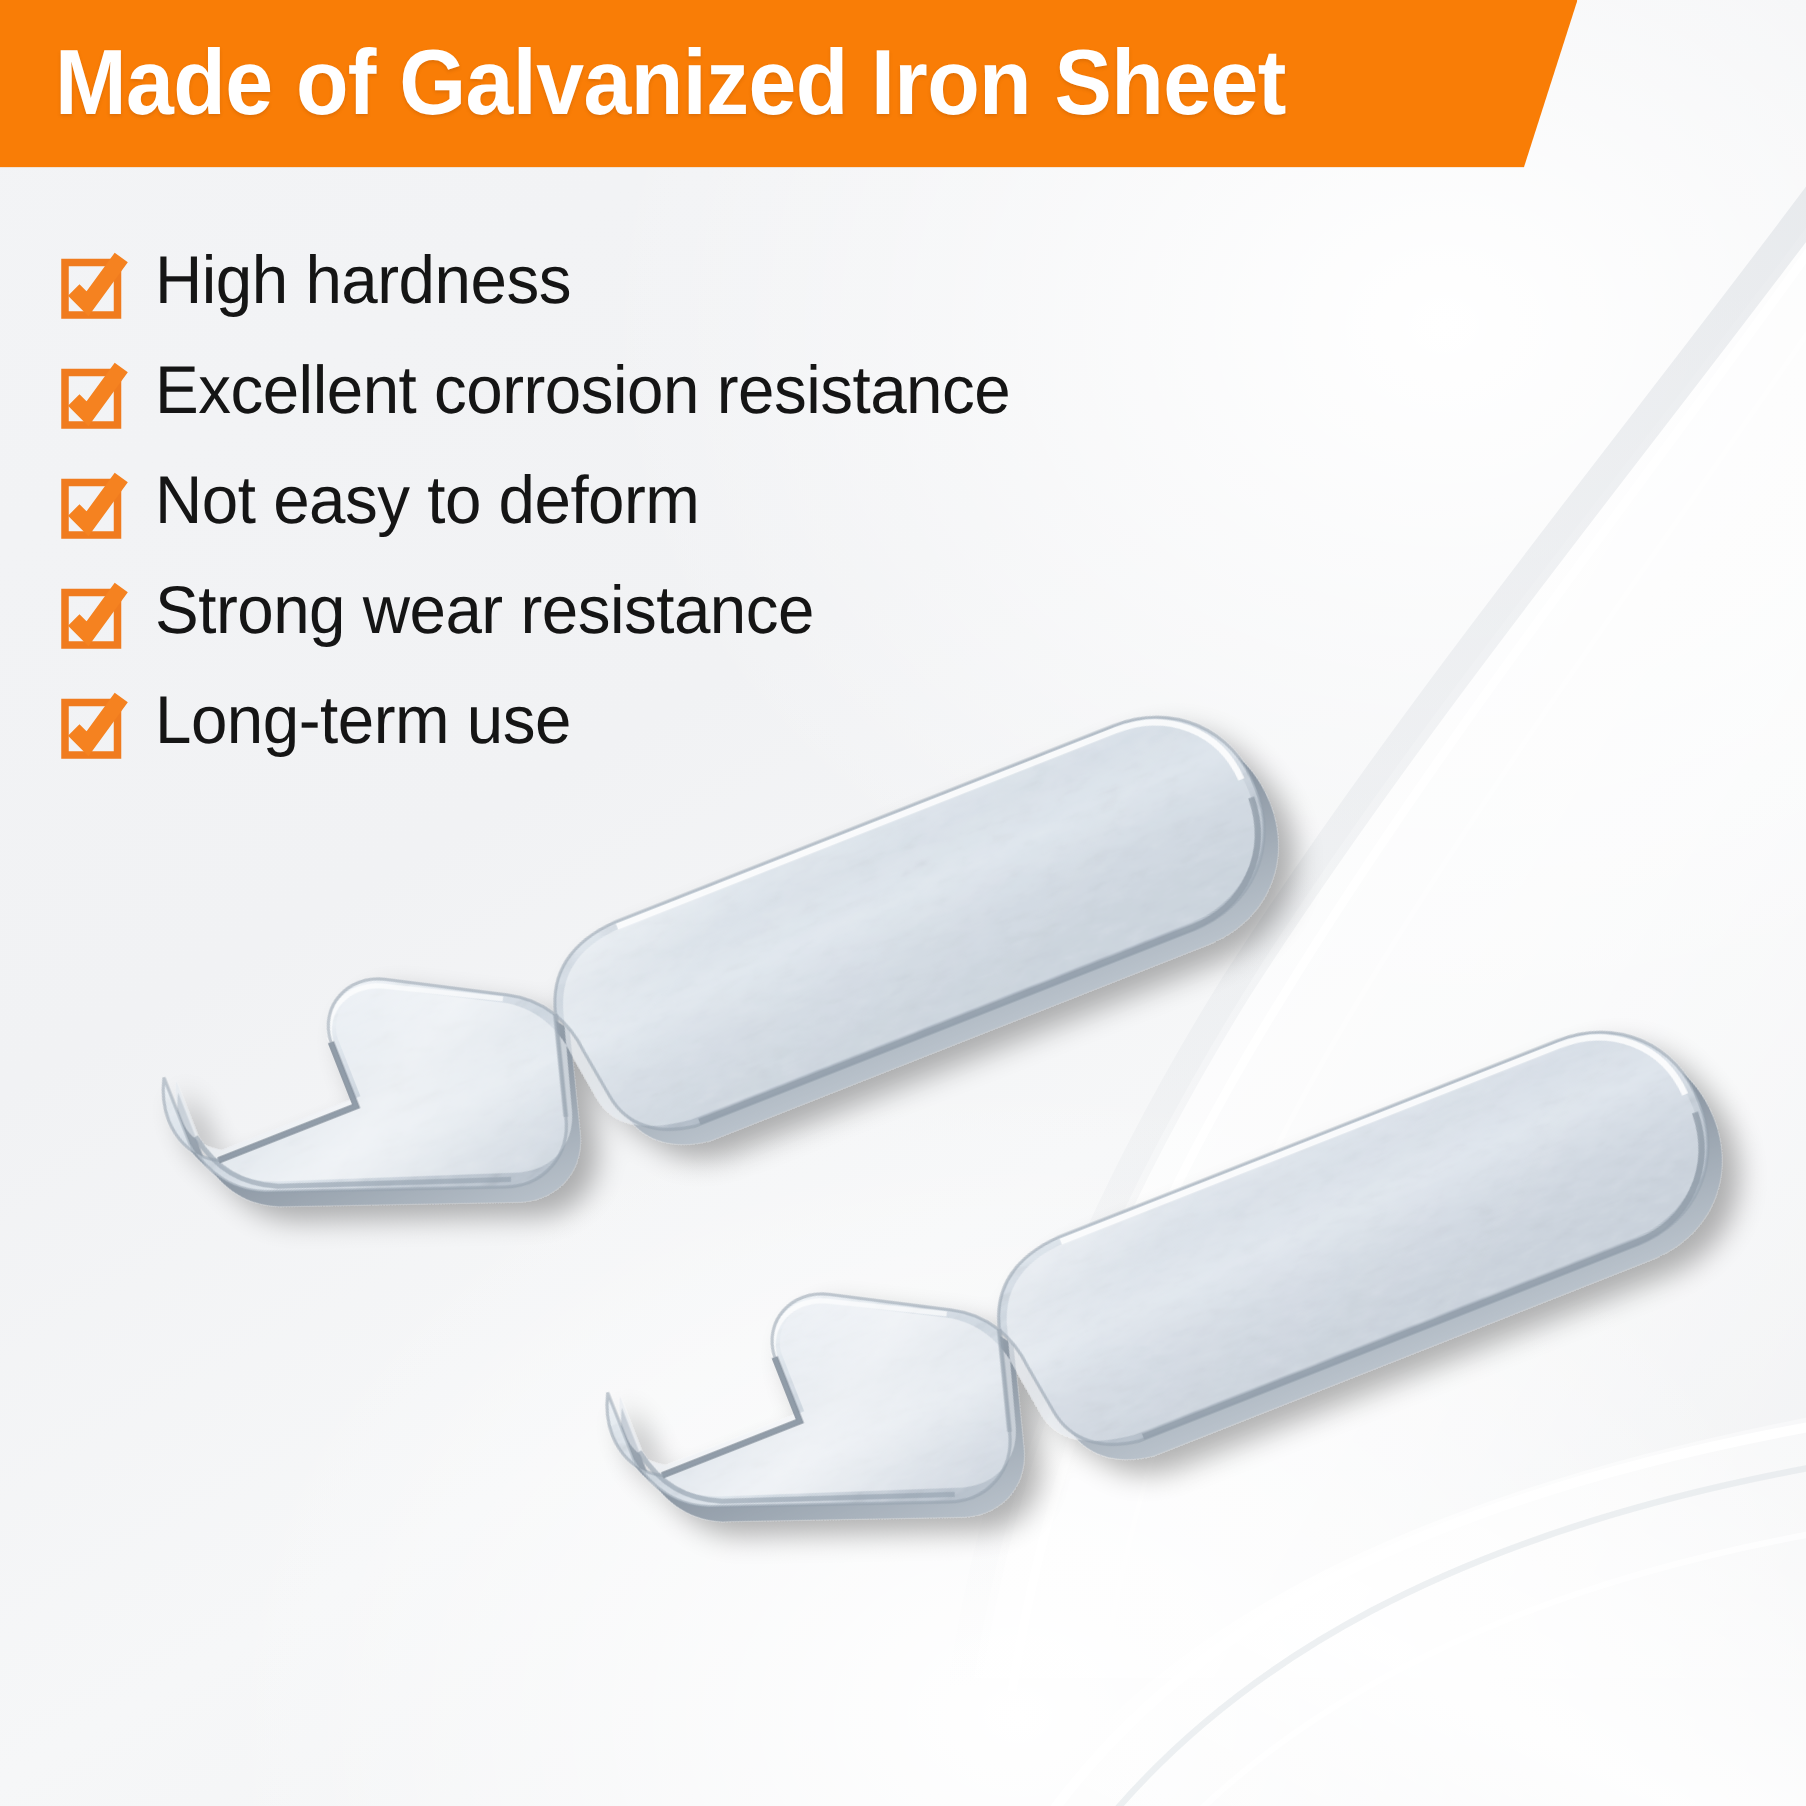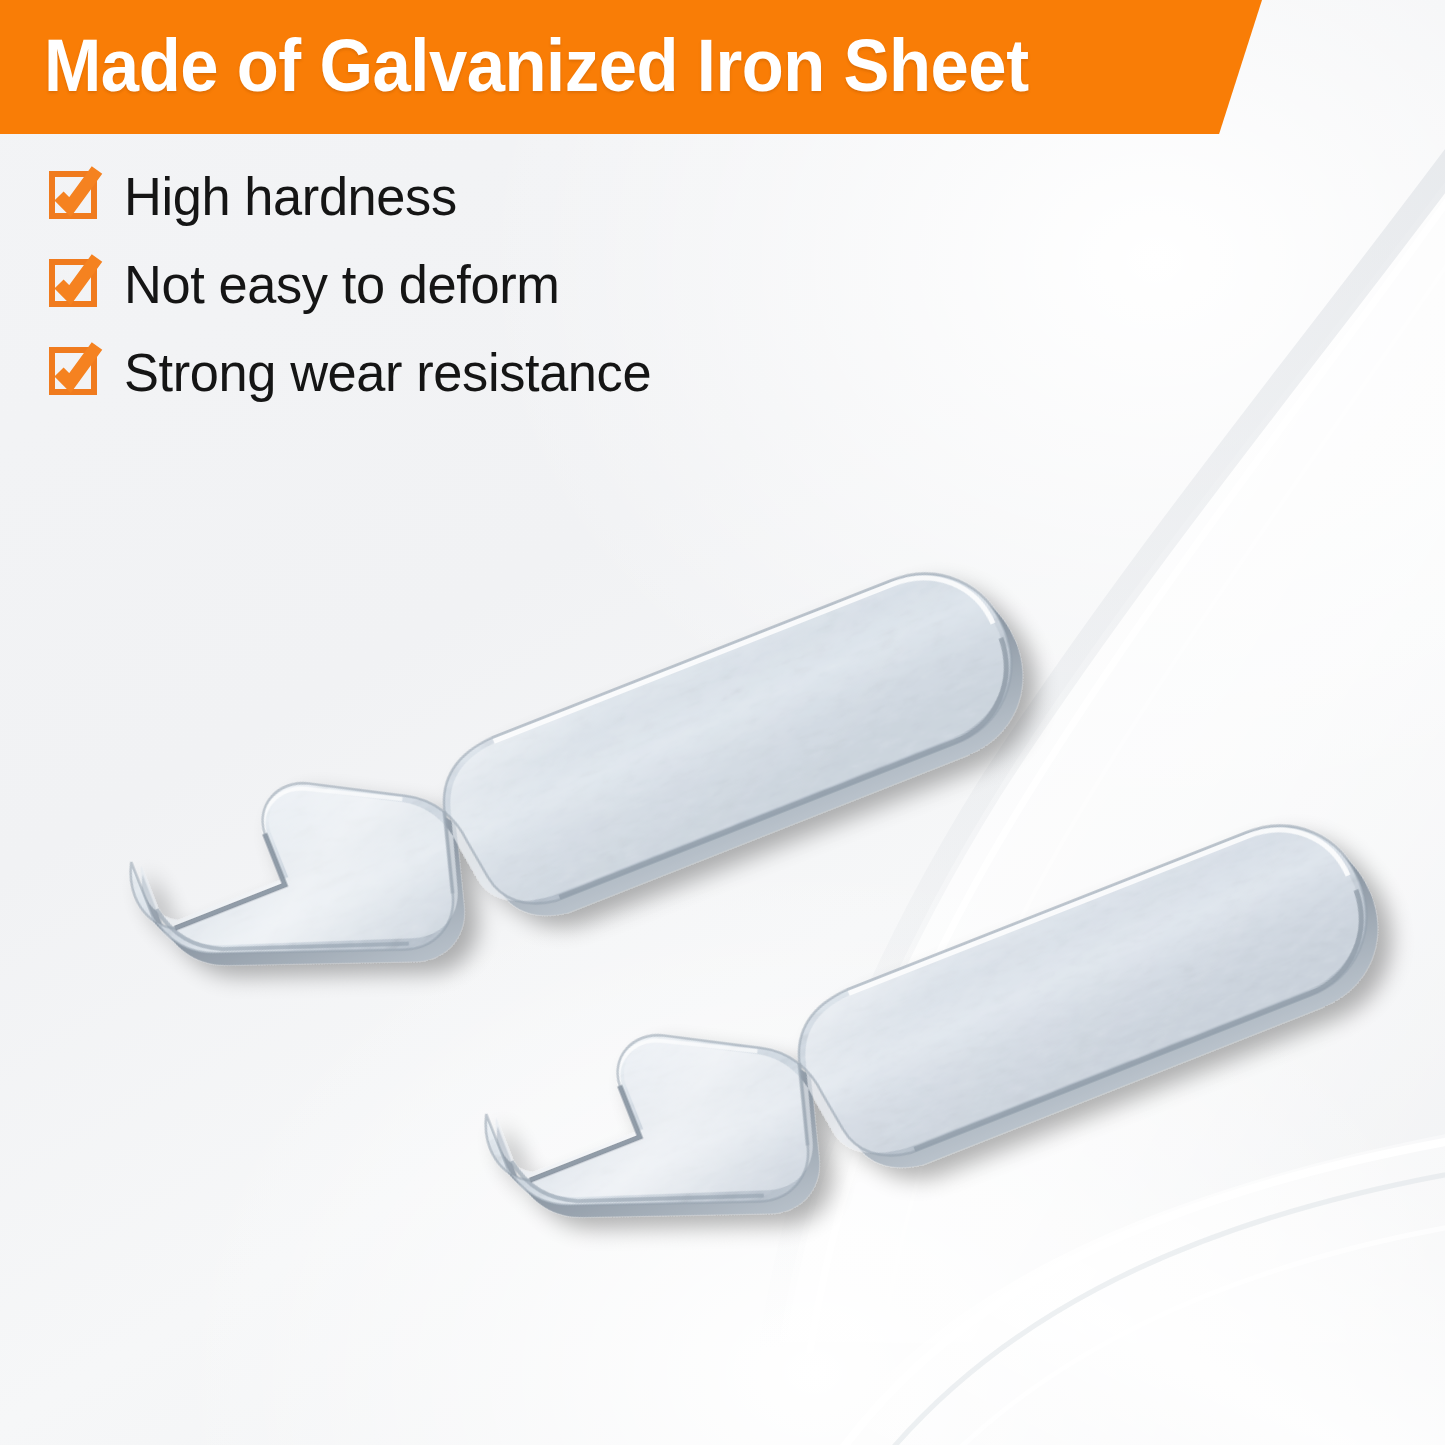--- a/index.html
+++ b/index.html
@@ -61,21 +61,21 @@
   #features {
     position: absolute;
     left: 48px;
     top: 166px;
     width: 1200px;
   }
   .feature-row {
     position: relative;
     height: 88px;
     display: flex;
-    align-items: flex-start;
+    align-items: flex-end;
   }
   .check-icon {
     position: relative;
     width: 52px;
     height: 52px;
     flex: 0 0 52px;
     margin-right: 24px;
   }
   .check-icon svg { display: block; overflow: visible; }
   .feature-label {
@@ -144,20 +144,29 @@
     <div class="feature-row">
       <span class="check-icon">
         <svg width="52" height="52" viewBox="0 0 52 52">
           <rect x="4" y="8" width="42" height="42" fill="none" stroke="#F07B1E" stroke-width="6"></rect>
           <path d="M11 30 L22 41 L49 4" fill="none" stroke="#F58220" stroke-width="13" stroke-linecap="butt" stroke-linejoin="miter"></path>
         </svg>
       </span>
       <span class="feature-label">High hardness</span>
     </div>
 
+    <div class="feature-row">
+      <span class="check-icon">
+        <svg width="52" height="52" viewBox="0 0 52 52">
+          <rect x="4" y="8" width="42" height="42" fill="none" stroke="#F07B1E" stroke-width="6"></rect>
+          <path d="M11 30 L22 41 L49 4" fill="none" stroke="#F58220" stroke-width="13" stroke-linecap="butt" stroke-linejoin="miter"></path>
+        </svg>
+      </span>
+      <span class="feature-label">Excellent corrosion resistance</span>
+    </div>
 
     <div class="feature-row">
       <span class="check-icon">
         <svg width="52" height="52" viewBox="0 0 52 52">
           <rect x="4" y="8" width="42" height="42" fill="none" stroke="#F07B1E" stroke-width="6"></rect>
           <path d="M11 30 L22 41 L49 4" fill="none" stroke="#F58220" stroke-width="13" stroke-linecap="butt" stroke-linejoin="miter"></path>
         </svg>
       </span>
       <span class="feature-label">Not easy to deform</span>
     </div>
@@ -165,20 +174,29 @@
     <div class="feature-row">
       <span class="check-icon">
         <svg width="52" height="52" viewBox="0 0 52 52">
           <rect x="4" y="8" width="42" height="42" fill="none" stroke="#F07B1E" stroke-width="6"></rect>
           <path d="M11 30 L22 41 L49 4" fill="none" stroke="#F58220" stroke-width="13" stroke-linecap="butt" stroke-linejoin="miter"></path>
         </svg>
       </span>
       <span class="feature-label">Strong wear resistance</span>
     </div>
 
+    <div class="feature-row">
+      <span class="check-icon">
+        <svg width="52" height="52" viewBox="0 0 52 52">
+          <rect x="4" y="8" width="42" height="42" fill="none" stroke="#F07B1E" stroke-width="6"></rect>
+          <path d="M11 30 L22 41 L49 4" fill="none" stroke="#F58220" stroke-width="13" stroke-linecap="butt" stroke-linejoin="miter"></path>
+        </svg>
+      </span>
+      <span class="feature-label">Long-term use</span>
+    </div>
 
   </div>
 
   <svg id="product" viewBox="0 0 1445 1445">
     <defs>
 
       <linearGradient id="steelFace" x1="0" y1="0" x2="0.25" y2="1">
         <stop offset="0%" stop-color="#f4f7fa"></stop>
         <stop offset="18%" stop-color="#e4eaf0"></stop>
         <stop offset="42%" stop-color="#cdd6df"></stop>

